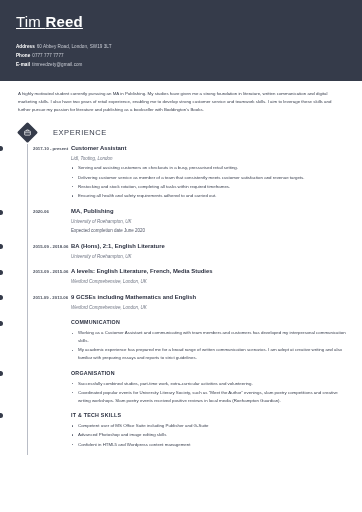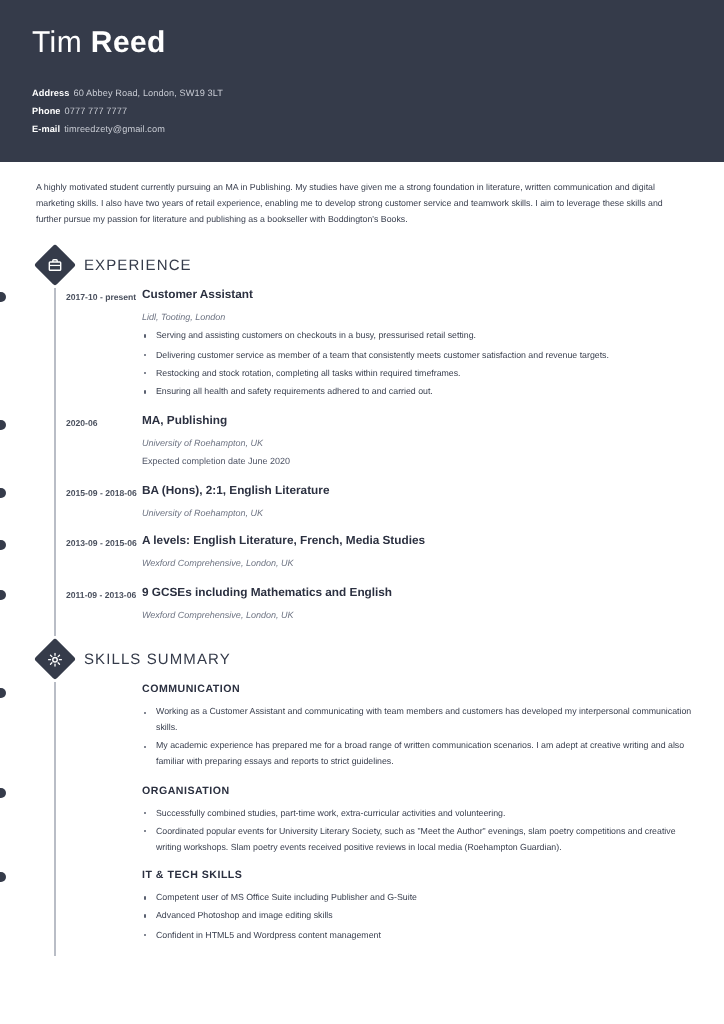--- a/index.html
+++ b/index.html
@@ -30,20 +30,21 @@
     color: #ffffff;
   }
 
   .name {
     font-size: 15px;
     line-height: 18px;
     letter-spacing: 0.2px;
     margin-bottom: 11px;
     color: #ffffff;
     font-weight: 400;
+    text-decoration: underline;
   }
   .name .last { font-weight: 700; }
 
   .contact-line {
     font-size: 4.6px;
     line-height: 9px;
     color: #c9ccd4;
     letter-spacing: 0.05px;
     white-space: nowrap;
   }
@@ -64,21 +65,21 @@
 
   
   .section {
     position: relative;
     padding-left: 0;
   }
 
   .section-head {
     display: flex;
     align-items: center;
-    gap: 7px;
+    gap: 18px;
     padding: 4px 0 4px 20px;
     position: relative;
     z-index: 3;
     background: #ffffff;
   }
 
   .diamond {
     width: 15px;
     height: 15px;
     flex: 0 0 15px;
@@ -313,29 +314,20 @@
         <div class="entry-date">2011-09 - 2013-06</div>
         <div class="entry-body">
           <div class="entry-title">9 GCSEs including Mathematics and English</div>
           <div class="entry-sub">Wexford Comprehensive, London, UK</div>
         </div>
       </div>
     </div>
   </div>
 
   <div class="section">
-    <div class="section-head">
-      <span class="diamond">
-        <svg width="7.5" height="7.5" viewBox="0 0 16 16" fill="none">
-          <circle cx="8" cy="8" r="2.4" stroke="#ffffff" stroke-width="1.5"></circle>
-          <path d="M8 1.2v2.1M8 12.7v2.1M1.2 8h2.1M12.7 8h2.1M3.2 3.2l1.5 1.5M11.3 11.3l1.5 1.5M12.8 3.2l-1.5 1.5M4.7 11.3l-1.5 1.5" stroke="#ffffff" stroke-width="1.4" stroke-linecap="round"></path>
-        </svg>
-      </span>
-      <span class="section-title">SKILLS SUMMARY</span>
-    </div>
 
     <div class="tl">
 
       <div class="skill-group">
         <div class="skill-spacer"></div>
         <div class="skill-body">
           <div class="skill-title">COMMUNICATION</div>
           <ul class="bullets">
             <li>Working as a Customer Assistant and communicating with team members and customers has developed my interpersonal communication skills.</li>
             <li>My academic experience has prepared me for a broad range of written communication scenarios. I am adept at creative writing and also familiar with preparing essays and reports to strict guidelines.</li>

